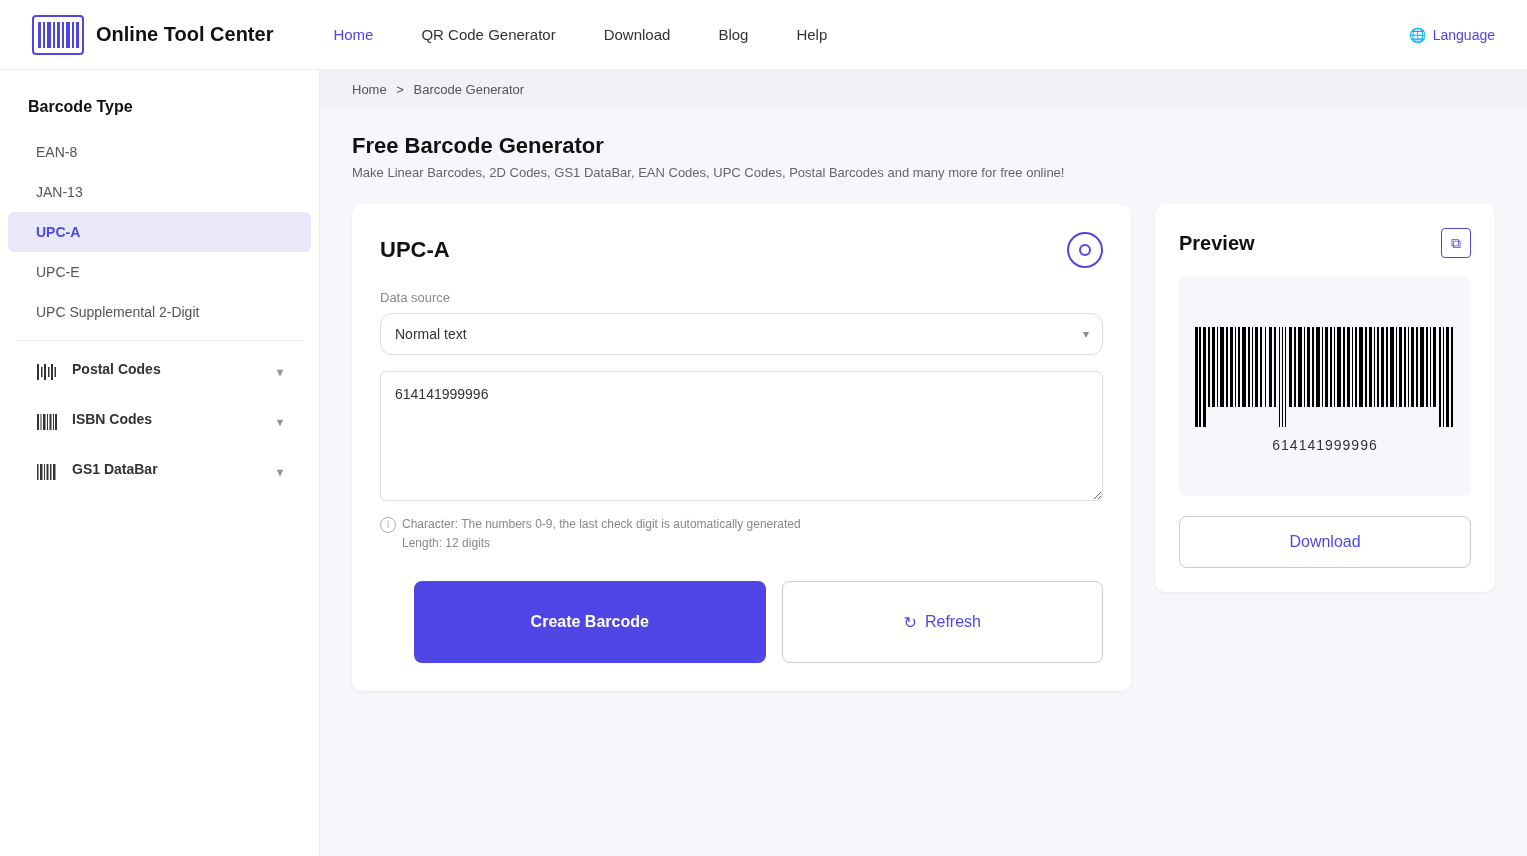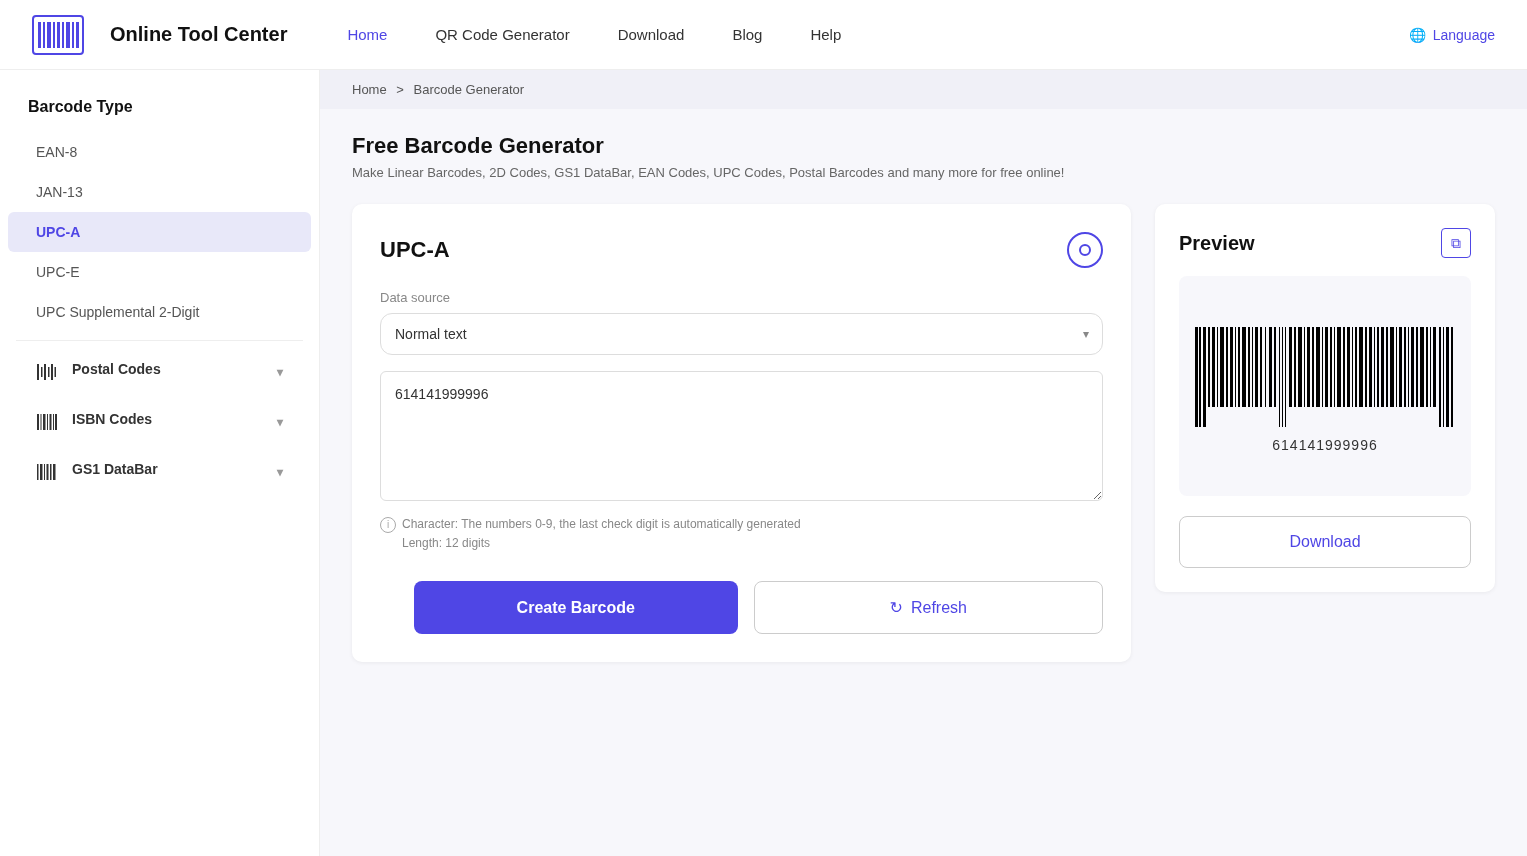--- a/index.html
+++ b/index.html
@@ -10,21 +10,21 @@
       display: flex;
       align-items: center;
       padding: 0 32px;
       height: 70px;
       border-bottom: 1px solid #eee;
       background: #fff;
     }
     .logo-area {
       display: flex;
       align-items: center;
-      gap: 26px;
+      gap: 12px;
       margin-right: 60px;
       text-decoration: none;
     }
     .logo-icon {
       width: 52px;
       height: 40px;
     }
     .logo-text {
       font-size: 20px;
       font-weight: 700;
@@ -251,21 +251,21 @@
     }
 
     
     .button-row {
       display: flex;
       gap: 16px;
       margin-top: 28px;
     }
     .btn-create {
       flex: 1;
-      padding: 4px;
+      padding: 32px;
       background: #4f46e5;
       color: #fff;
       font-size: 16px;
       font-weight: 600;
       border: none;
       border-radius: 8px;
       cursor: pointer;
       margin-left: 34px;
     }
     .btn-refresh {

